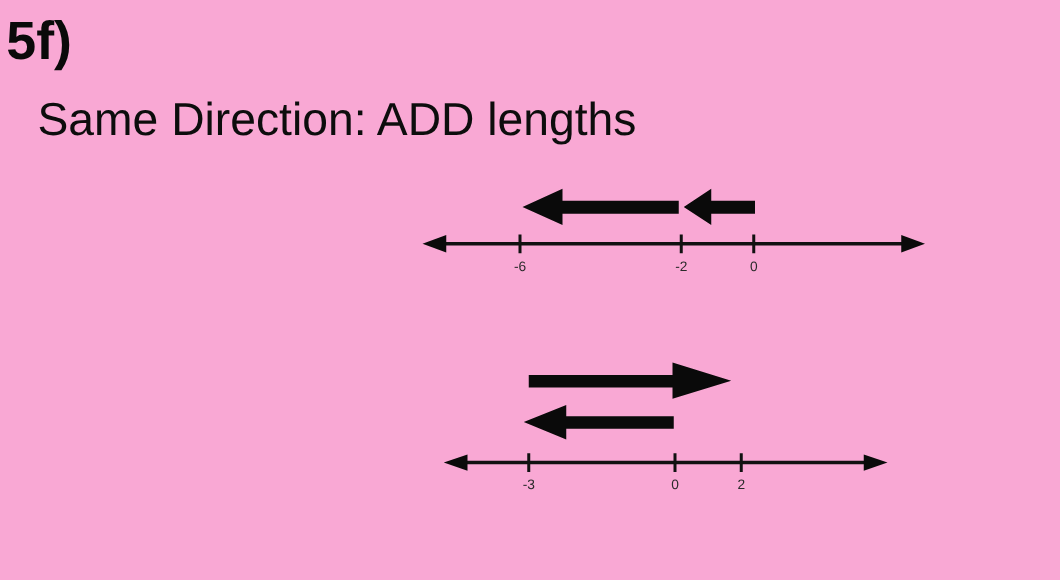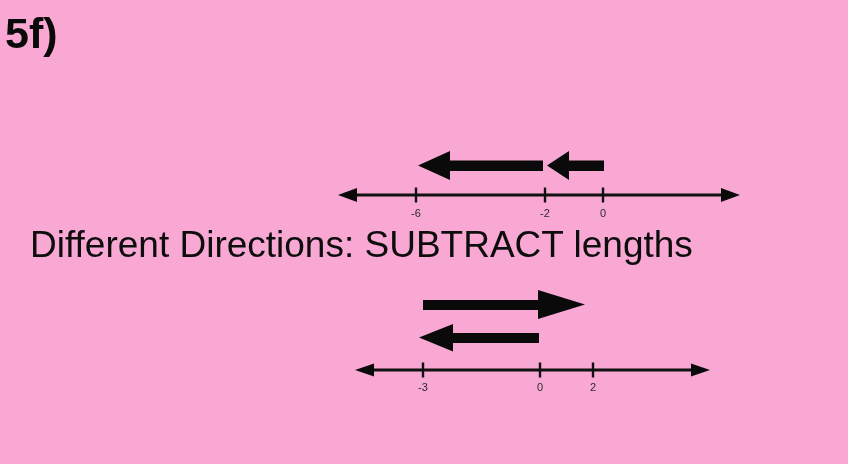--- a/index.html
+++ b/index.html
@@ -50,38 +50,38 @@
     text-anchor: middle;
   }
 </style>
 </head>
 <body>
 
 <div class="page">
 
   <div class="problem-label">5f)</div>
 
+  <div class="rule-heading first">Same Direction: ADD lengths</div>
 
   <svg class="fig first" width="420" height="84" viewBox="0 0 420 84">
 
     <polygon class="solid" points="88,25.5 120,11 120,20.5 213,20.5 213,31 120,31 120,40"></polygon>
     <polygon class="solid" points="217,25.5 239,11 239,20.5 274,20.5 274,31 239,31 239,40"></polygon>
 
     <line class="ink-line" x1="24" y1="55" x2="394" y2="55"></line>
     <polygon class="solid" points="8,55 27,48 27,62"></polygon>
     <polygon class="solid" points="410,55 391,48 391,62"></polygon>
     <line class="tick" x1="86" y1="47.5" x2="86" y2="62.5"></line>
     <line class="tick" x1="215" y1="47.5" x2="215" y2="62.5"></line>
     <line class="tick" x1="273" y1="47.5" x2="273" y2="62.5"></line>
     <text class="tick-label" x="86" y="77">-6</text>
     <text class="tick-label" x="215" y="77">-2</text>
     <text class="tick-label" x="273" y="77">0</text>
   </svg>
 
-  <div class="rule-heading second">Different Directions: SUBTRACT lengths</div>
 
   <svg class="fig second" width="420" height="120" viewBox="0 0 420 120">
 
     <polygon class="solid" points="255,24.5 208,10 208,20 93,20 93,30 208,30 208,39"></polygon>
     <polygon class="solid" points="89,57.5 123,44 123,53 209,53 209,63 123,63 123,71.5"></polygon>
 
     <line class="ink-line" x1="41" y1="90" x2="365" y2="90"></line>
     <polygon class="solid" points="25,90 44,83.5 44,96.5"></polygon>
     <polygon class="solid" points="380,90 361,83.5 361,96.5"></polygon>
     <line class="tick" x1="93" y1="82.5" x2="93" y2="97.5"></line>

